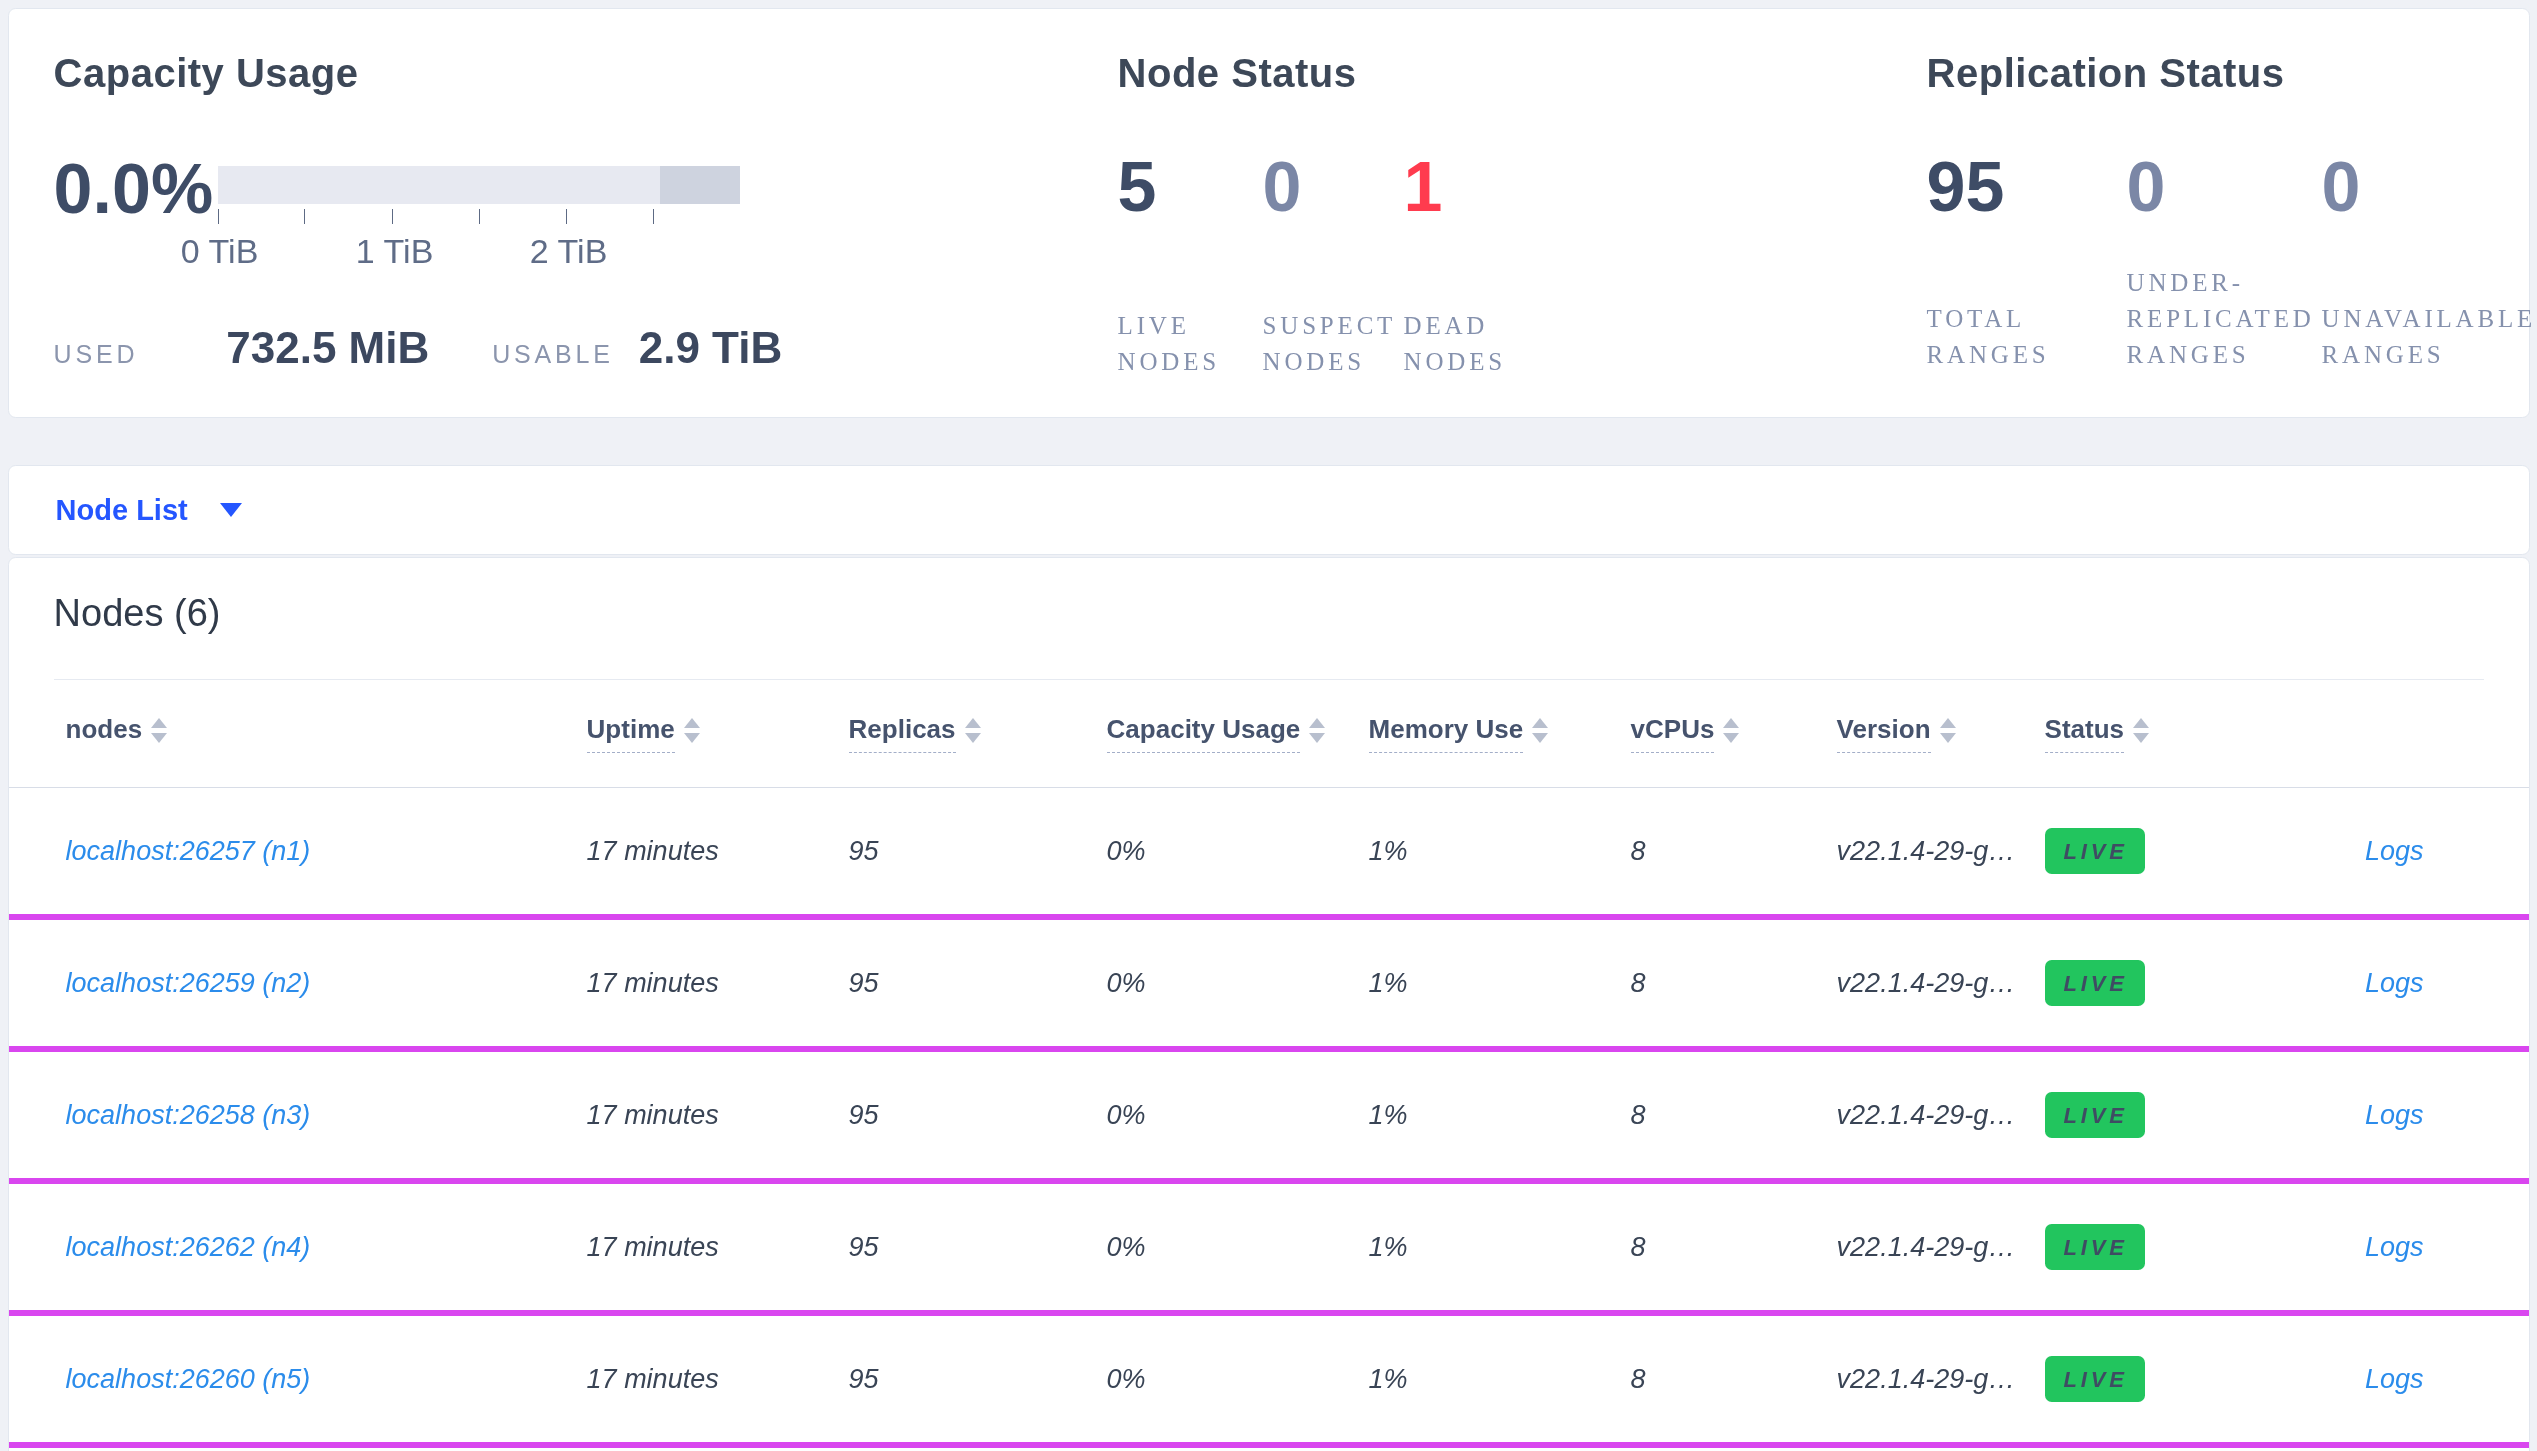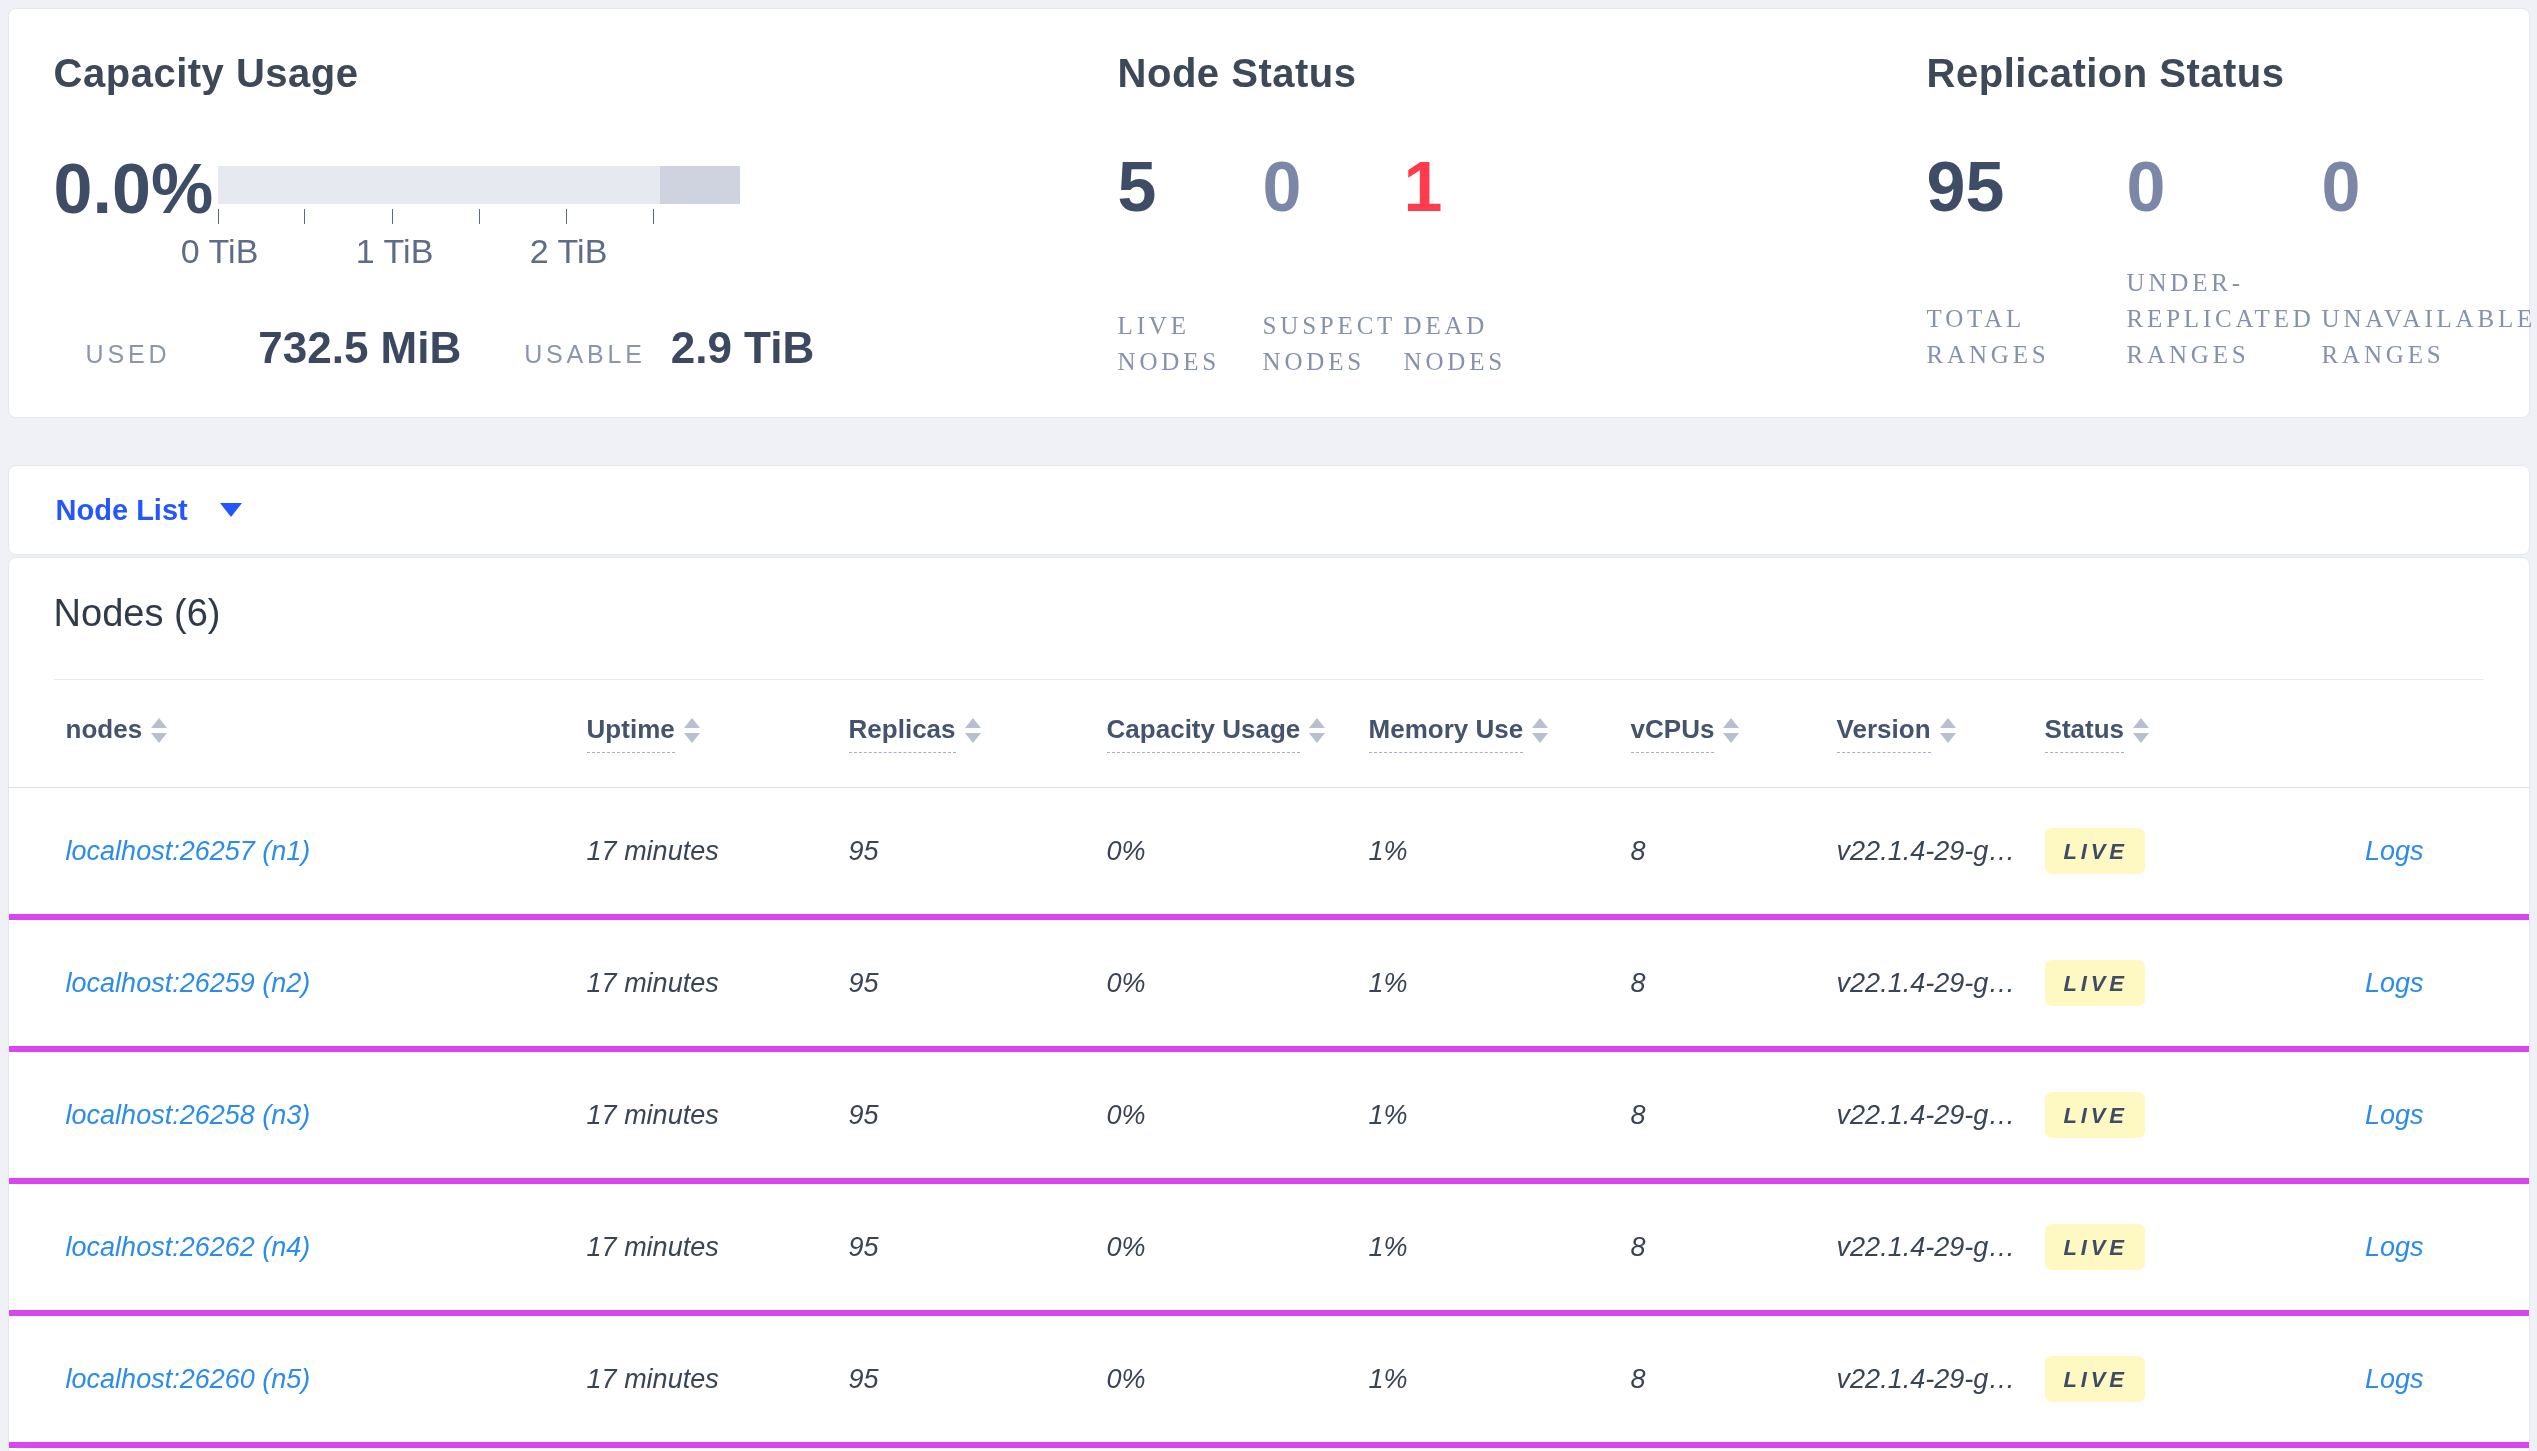--- a/index.html
+++ b/index.html
@@ -30,21 +30,21 @@
     font-size: 25px; letter-spacing: 3.8px; color: #8591ad;
     line-height: 36px; text-transform: uppercase; font-family: Liberation Serif, serif;
   }
   
   #cap-percent { position: absolute; left: 45px; top: 145px; font-size: 70px; font-weight: 700; color: #3e4c66; line-height: 1; }
   #cap-bar { position: absolute; left: 209px; top: 157px; width: 522px; height: 38px; display: flex; }
   #cap-bar .bar-light { height: 100%; flex: 1; }
   #cap-bar .bar-dark  { height: 100%; width: 15.3%; }
   .tick { position: absolute; top: 200px; width: 1.9px; height: 15.2px; background: #5d6a84; }
   .tick-label { position: absolute; top: 223px; font-size: 34px; color: #5f6c87; transform: translateX(-50%); white-space: nowrap; }
-  #cap-stats { position: absolute; left: 45px; top: 314px; display: flex; align-items: baseline; margin-left: 32px; }
+  #cap-stats { position: absolute; left: 45px; top: 314px; display: flex; align-items: baseline; }
   .cap-stat-label { font-size: 25px; letter-spacing: 3.8px; color: #8b95ad; }
   .cap-stat-value { font-size: 44px; font-weight: 600; color: #3c485f; }
   
   #nodelist-bar { left: 7.6px; top: 465px; width: 2522px; height: 90px; }
   #nodelist-toggle {
     position: absolute; left: 47px; top: 0; height: 100%;
     display: flex; align-items: center; gap: 32px; cursor: pointer;
   }
   #nodelist-label { font-size: 29px; font-weight: 600; color: #2456ff; }
   #nodelist-caret {
@@ -83,21 +83,21 @@
     border-left: 8.6px solid transparent; border-right: 8.6px solid transparent;
     border-top: 10.5px solid #b8bfce;
   }
   #table-body { position: absolute; left: 0; top: 230px; width: 100%; }
   .trow { height: 132px; border-bottom: 6px solid #d946ef; font-size: 27px; color: #394455; font-style: italic; }
   .node-link { color: #2b8ceb; text-decoration: none; cursor: pointer; font-size: 27px; }
   .logs-cell { text-align: right; }
   .logs-link { color: #2b8ceb; text-decoration: none; cursor: pointer; font-size: 27px; }
   .status-badge {
     display: inline-block;
-    background: #fef9c3; color: #3f4c63;
+    background: #22c55e; color: #3f4c63;
     font-size: 22px; font-weight: 700; letter-spacing: 3.8px;
     padding: 10.5px 17px 9.5px 19px; border-radius: 6.7px;
   }
 </style>
 </head>
 <body>
 
 <div class="card" id="summary-card">
 
   <div class="section-title" style="left:45px">Capacity Usage</div>

